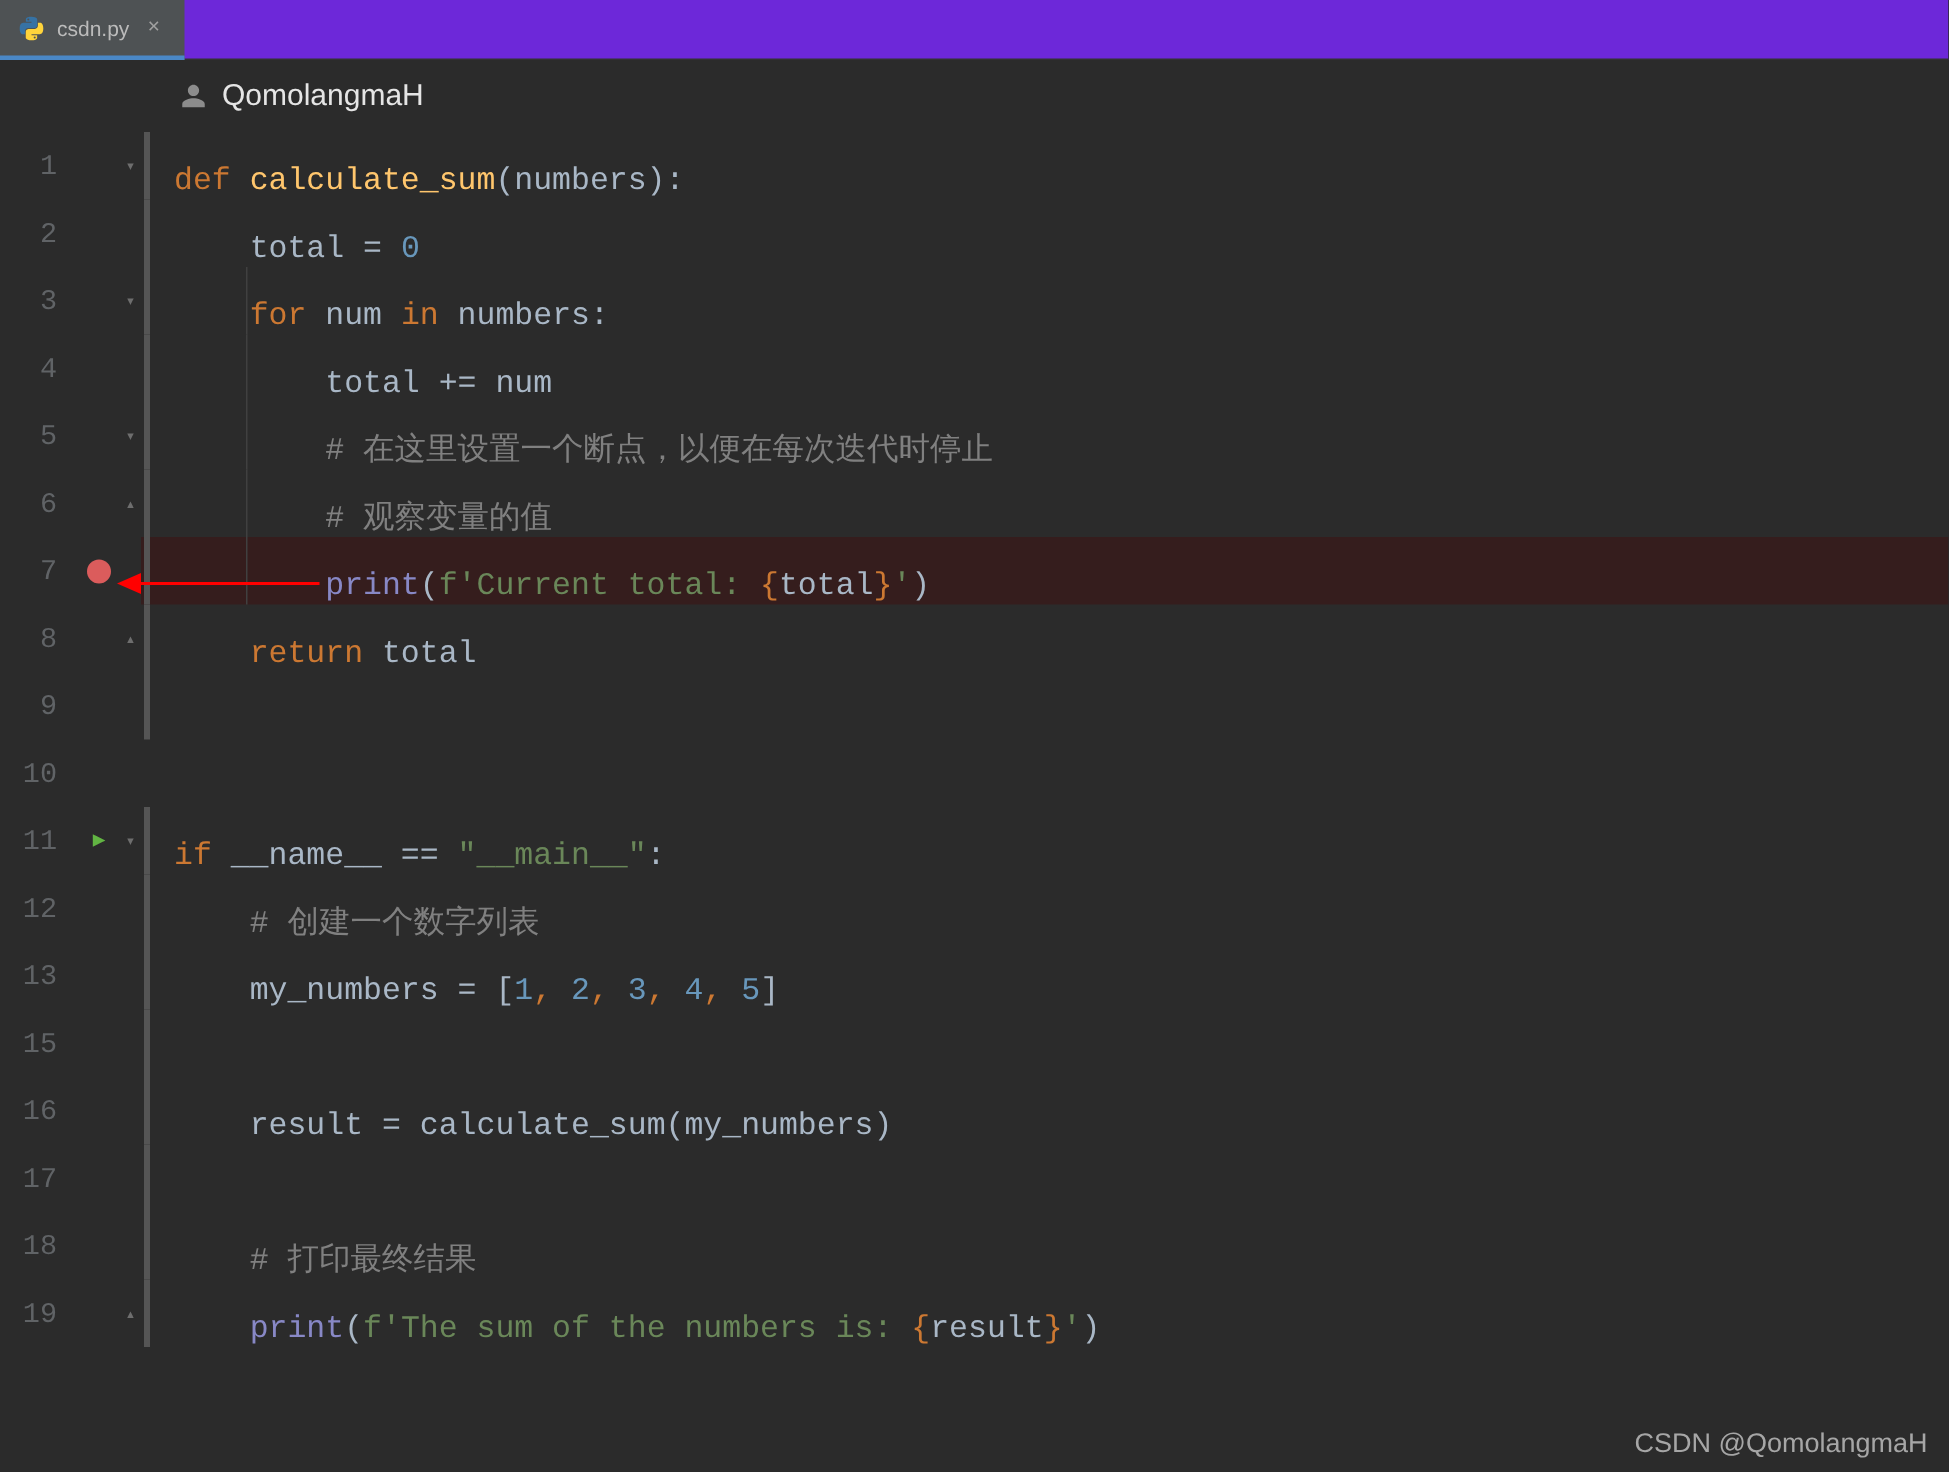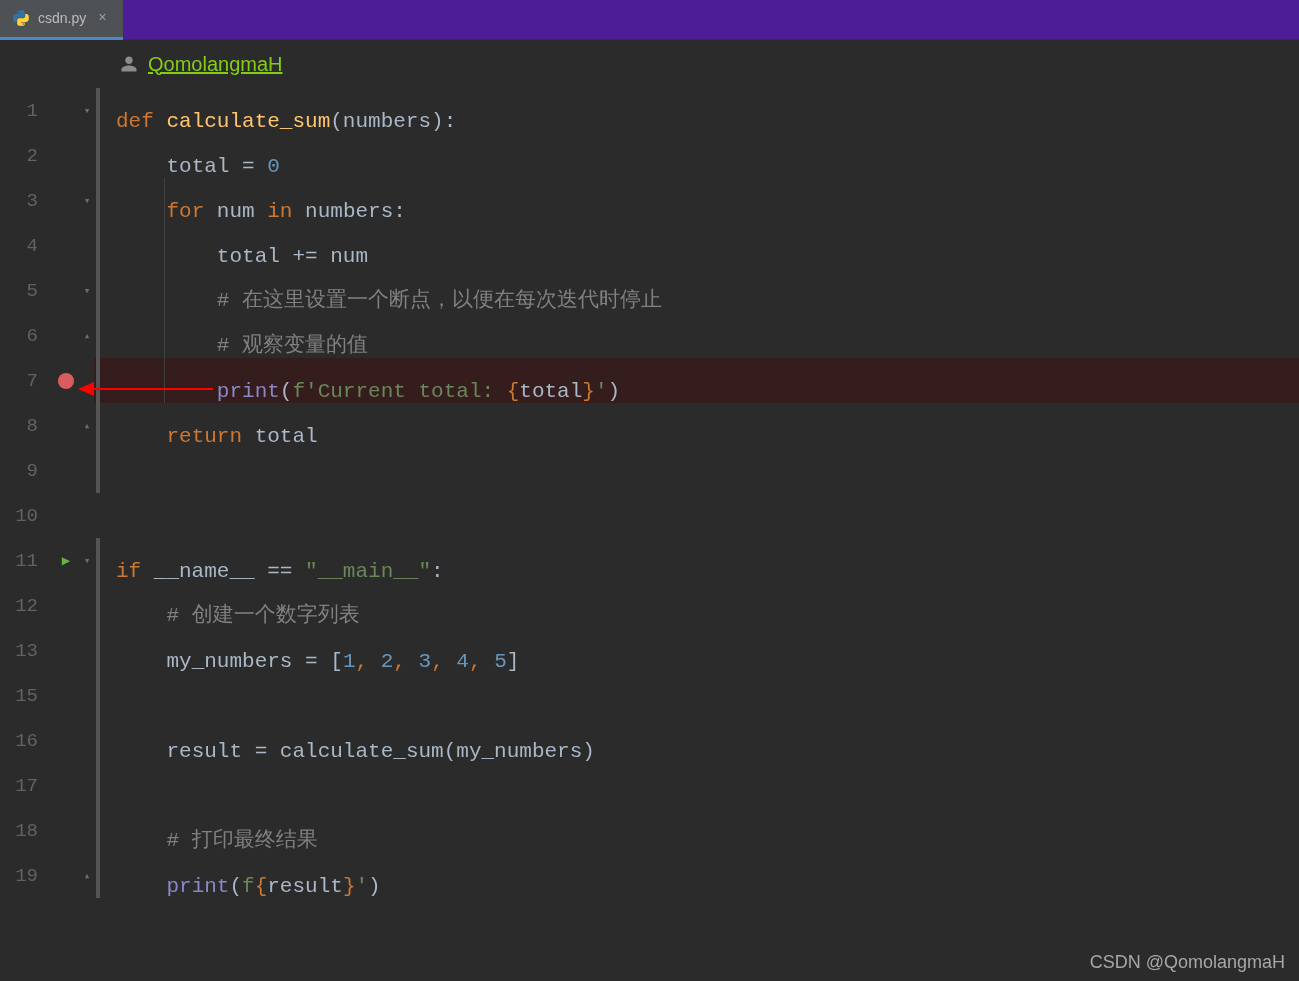--- a/index.html
+++ b/index.html
@@ -6,23 +6,23 @@
   body {
     width: 1299px;
     height: 981px;
     background: #2b2b2b;
     font-family: "Consolas", "Monaco", "Courier New", monospace;
     overflow: hidden;
     position: relative;
   }
   .tab-bar {
     height: 40px;
-    background: #4c1d95;
-    display: flex;
-    align-items: center;
+    background: #6d28d9;
+    display: flex;
+    align-items: flex-start;
     border-bottom: 1px solid #323232;
   }
   .tab {
     display: flex;
     align-items: center;
     padding: 0 12px;
     height: 40px;
     background: #4e5254;
     gap: 8px;
     position: relative;
@@ -52,24 +52,23 @@
     align-items: center;
     padding-left: 120px;
     gap: 10px;
     background: #2b2b2b;
   }
   .person-icon {
     color: #8c8c8c;
     font-size: 18px;
   }
   .author-name {
-    color: #84cc16;
+    color: #e5e5e5;
     font-size: 20px;
     font-family: "Segoe UI", sans-serif;
-    text-decoration: underline;
   }
   .editor-area {
     display: flex;
     flex-direction: column;
   }
   .code-line {
     display: flex;
     height: 45px;
     align-items: center;
     position: relative;
@@ -344,21 +343,21 @@
     <div class="code-content"><span>    </span><span class="com"># 打印最终结果</span></div>
   </div>
 
   <div class="code-line">
     <div class="gutter">19</div>
     <div class="breakpoint-col"></div>
     <div class="vline"></div>
     <div class="fold-col">
         <span class="fold-icon">▴</span>
       </div>
-    <div class="code-content"><span>    </span><span class="builtin">print</span><span class="paren">(</span><span class="str">f</span><span class="kw">{</span><span class="fstr-expr">result</span><span class="kw">}</span><span class="str">'</span><span class="paren">)</span></div>
+    <div class="code-content"><span>    </span><span class="builtin">print</span><span class="paren">(</span><span class="str">f</span><span class="str">'The sum of the numbers is: </span><span class="kw">{</span><span class="fstr-expr">result</span><span class="kw">}</span><span class="str">'</span><span class="paren">)</span></div>
   </div>
 
 </div>
 
 <svg class="arrow-annotation" width="140" height="24">
   <line x1="135" y1="12" x2="10" y2="12" stroke="#ff0000" stroke-width="2"></line>
   <polygon points="0,12 16,5 16,19" fill="#ff0000"></polygon>
 </svg>
 
 <div class="watermark">CSDN @QomolangmaH</div>

